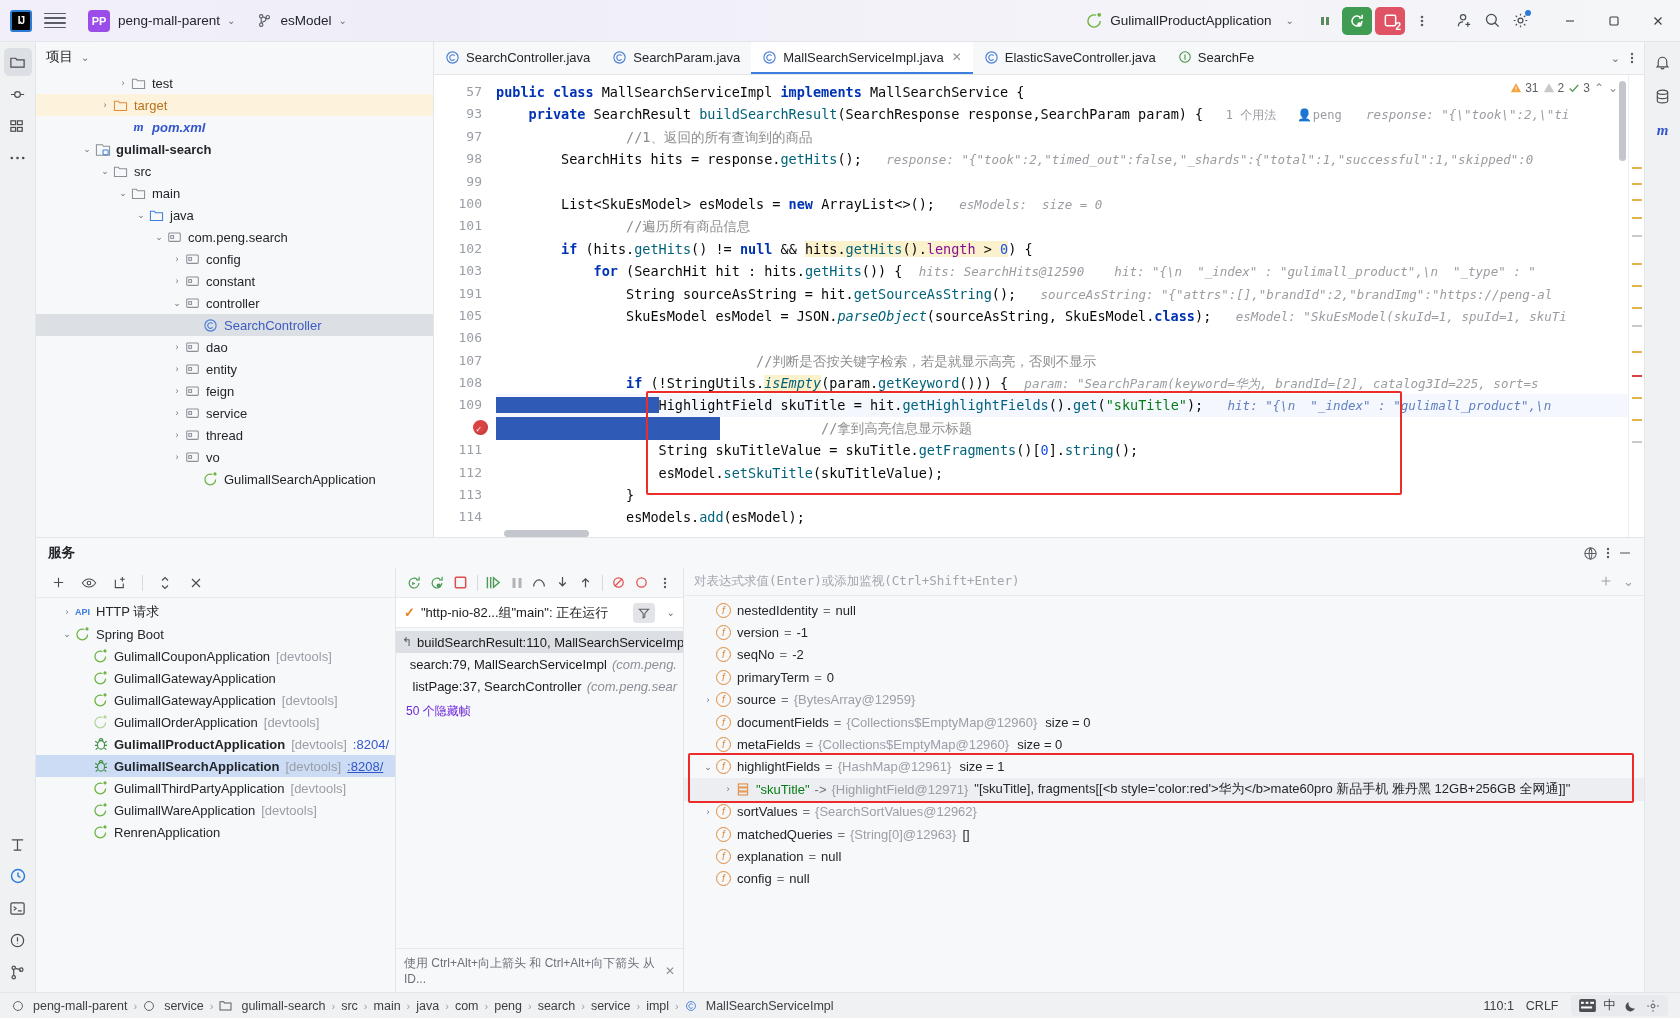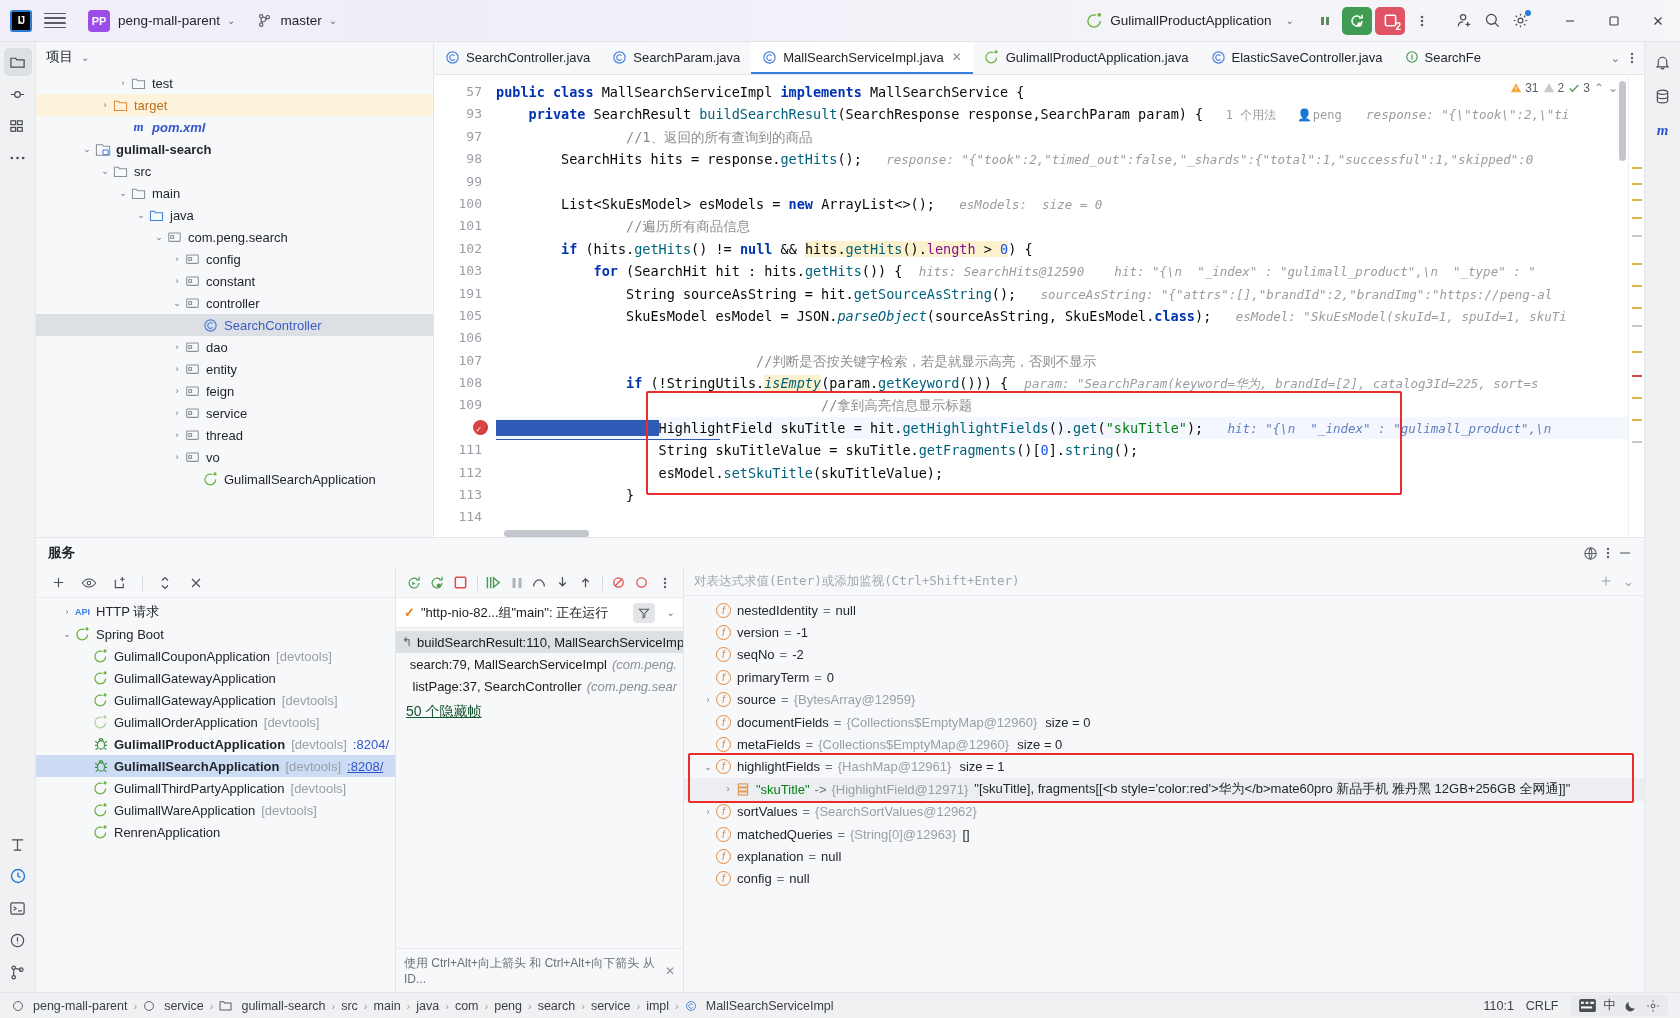--- a/index.html
+++ b/index.html
@@ -151,21 +151,21 @@
 
   .dbgpane{width:288px;border-right:1px solid #e3e5e8;display:flex;flex-direction:column;flex:none;background:#f7f8fa;}
   .dbg-tools{height:30px;display:flex;align-items:center;gap:2px;padding:0 8px;border-bottom:1px solid #e8eaed;flex:none;}
   .dbg-tools .sep{width:1px;height:16px;background:#d6d9de;margin:0 4px;}
   .thread-row{height:30px;display:flex;align-items:center;gap:6px;padding:0 8px;background:#fff;border-bottom:1px solid #e8eaed;font-size:13px;flex:none;}
   .thread-row .filter{margin-left:auto;width:22px;height:20px;background:#e2e4e8;border-radius:4px;display:flex;align-items:center;justify-content:center;}
   .frames{flex:1;overflow:hidden;font-size:13px;padding-top:3px;}
   .frow{height:22px;display:flex;align-items:center;gap:5px;padding:0 6px;white-space:nowrap;cursor:pointer;}
   .frow.sel{background:#dcdfe4;}
   .fit{color:#8b8f96;font-style:italic;}
-  .hiddenframes{padding:6px 10px;font-size:14px;color:#14532d;text-decoration:underline;}
+  .hiddenframes{padding:6px 10px;font-size:12px;color:#6d28d9;}
   .dbg-hint{
     border-top:1px solid #e8eaed;padding:6px 8px;font-size:12px;color:#6c7079;display:flex;align-items:center;gap:6px;flex:none;
   }
 
   .varpane{flex:1;display:flex;flex-direction:column;min-width:0;background:#f7f8fa;}
   .vartabs{height:30px;display:flex;align-items:stretch;border-bottom:1px solid #e8eaed;padding-left:10px;flex:none;}
   .vtab{display:flex;align-items:center;gap:6px;padding:0 12px;font-size:13.5px;color:#23262b;cursor:pointer;border-bottom:2px solid transparent;}
   .vtab.active{border-bottom:2px solid #3c7de0;font-weight:500;}
   .vartabs .right{margin-left:auto;display:flex;align-items:center;gap:6px;padding-right:8px;color:#5a5d63;}
   .evalrow{height:28px;display:flex;align-items:center;padding:0 10px;border-bottom:1px solid #e8eaed;flex:none;}
@@ -221,21 +221,21 @@
 
     <div class="tb-item" style="margin-left:10px">
       <span class="branch-ico">
         <svg width="15" height="15" viewBox="0 0 16 16" fill="none" stroke="#5a5d63" stroke-width="1.2">
           <circle cx="4.5" cy="3.5" r="1.8"></circle>
             <circle cx="4.5" cy="12.5" r="1.8"></circle>
             <circle cx="11.5" cy="4.5" r="1.8"></circle>
           <path d="M4.5 5.3v5.4M6.3 4.2c3 0 3.2 1.2 3.2 2.6 0 2-2 2.4-5 3.2"></path>
         </svg>
       </span>
-      <span class="tb-label">master</span>
+      <span class="tb-label">esModel</span>
       <span class="chev">⌄</span>
     </div>
 
     <div class="spacer"></div>
 
     <div class="run-cfg">
       <span>
         <svg width="17" height="17" viewBox="0 0 18 18">
             <circle cx="8.5" cy="9.5" r="6.5" fill="none" stroke="#6db33f" stroke-width="1.5" stroke-dasharray="32 8"></circle>
             <circle cx="14" cy="3" r="2" fill="#6db33f"></circle>
@@ -594,29 +594,20 @@
                   <svg width="15" height="15" viewBox="0 0 16 16" fill="none" stroke="#4a7fd8" stroke-width="1.2">
                     <circle cx="8" cy="8" r="6"></circle>
                     <path d="M10.3 6.1a3 3 0 1 0 0 4"></path>
                   </svg>
                 </span>
                 <span>MallSearchServiceImpl.java</span>
                 <span class="x">✕</span>
               </div>
               <div class="tab">
                 <span>
-                  <svg width="16" height="16" viewBox="0 0 18 18">
-                    <circle cx="8.2" cy="9.5" r="6" fill="none" stroke="#6db33f" stroke-width="1.4" stroke-dasharray="30 8"></circle>
-                    <circle cx="13.5" cy="3.3" r="1.8" fill="#6db33f"></circle>
-                  </svg>
-                </span>
-                <span>GulimallProductApplication.java</span>
-              </div>
-              <div class="tab">
-                <span>
                   <svg width="15" height="15" viewBox="0 0 16 16" fill="none" stroke="#4a7fd8" stroke-width="1.2">
                     <circle cx="8" cy="8" r="6"></circle>
                     <path d="M10.3 6.1a3 3 0 1 0 0 4"></path>
                   </svg>
                 </span>
                 <span>ElasticSaveController.java</span>
               </div>
               <div class="tab">
                 <span>
                   <svg width="14" height="14" viewBox="0 0 16 16" fill="none" stroke="#3f8f43" stroke-width="1.2">
@@ -673,25 +664,26 @@
                 <div class="cline"> </div>
                 <div class="cline">        List&lt;SkuEsModel&gt; esModels = <span class="k">new</span> ArrayList&lt;&gt;();   <span class="hint">esModels:  size = 0</span></div>
                 <div class="cline">        <span class="cm">        //遍历所有商品信息</span></div>
                 <div class="cline">        <span class="k">if</span> (hits.<span class="mth">getHits</span>() != <span class="k">null</span> &amp;&amp; <span class="hlw">hits.<span class="mth">getHits</span>().<span class="fld">length</span> &gt; <span class="num">0</span></span>) {</div>
                 <div class="cline">            <span class="k">for</span> (SearchHit hit : hits.<span class="mth">getHits</span>()) {  <span class="hint">hits: SearchHits@12590    hit: "{\n  "_index" : "gulimall_product",\n  "_type" : "</span></div>
                 <div class="cline">                String sourceAsString = hit.<span class="mth">getSourceAsString</span>();   <span class="hint">sourceAsString: "{"attrs":[],"brandId":2,"brandImg":"https://peng-al</span></div>
                 <div class="cline">                SkuEsModel esModel = JSON.<span class="mth" style="font-style:italic">parseObject</span>(sourceAsString, SkuEsModel.<span class="k">class</span>);   <span class="hint">esModel: "SkuEsModel(skuId=1, spuId=1, skuTi</span></div>
                 <div class="cline"> </div>
                 <div class="cline">                <span class="cm">                //判断是否按关键字检索，若是就显示高亮，否则不显示</span></div>
                 <div class="cline">                <span class="k">if</span> (!StringUtils.<span class="hlw" style="font-style:italic;color:#00627a">isEmpty</span>(param.<span class="mth">getKeyword</span>())) {  <span class="hint">param: "SearchParam(keyword=华为, brandId=[2], catalog3Id=225, sort=s</span></div>
+                <div class="cline curr"><span class="selbg">                    </span>HighlightField skuTitle = hit.<span class="mth">getHighlightFields</span>().<span class="mth">get</span>(<span class="st">"skuTitle"</span>);   <span class="hint" style="color:#5f7fbf">hit: "{\n  "_index" : "gulimall_product",\n</span></div>
                 <div class="cline">                    <span class="cm">                    //拿到高亮信息显示标题</span></div>
-                <div class="cline curr"><span class="selbg">                    </span>HighlightField skuTitle = hit.<span class="mth">getHighlightFields</span>().<span class="mth">get</span>(<span class="st">"skuTitle"</span>);   <span class="hint" style="color:#5f7fbf">hit: "{\n  "_index" : "gulimall_product",\n</span></div>
                 <div class="cline">                    String skuTitleValue = skuTitle.<span class="mth">getFragments</span>()[<span class="num">0</span>].<span class="mth">string</span>();</div>
                 <div class="cline">                    esModel.<span class="mth">setSkuTitle</span>(skuTitleValue);</div>
                 <div class="cline">                }</div>
+                <div class="cline">                esModels.<span class="mth">add</span>(esModel);</div>
               </div>
 
             <div class="inspect-badge">
               <span class="ib">
                 <svg width="12" height="12" viewBox="0 0 14 14">
                     <path d="M7 1.5L13 12H1z" fill="#f2a33c"></path>
                     <path d="M7 5.5v3.2M7 10v.7" stroke="#fff" stroke-width="1.2"></path>
                   </svg>
                 <span>31</span>
               </span>

